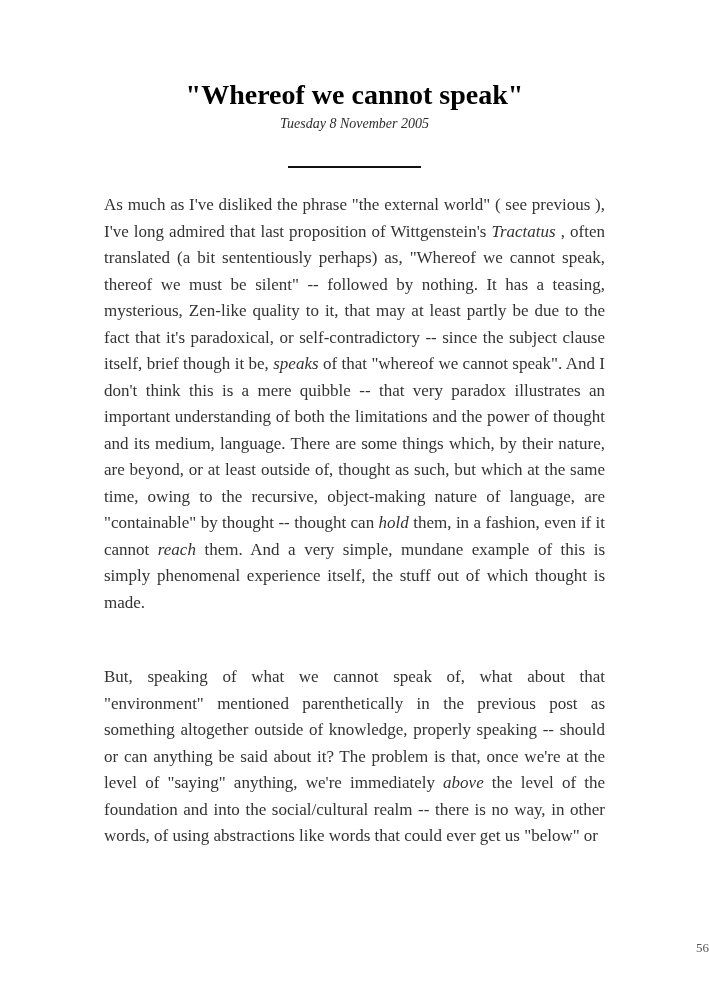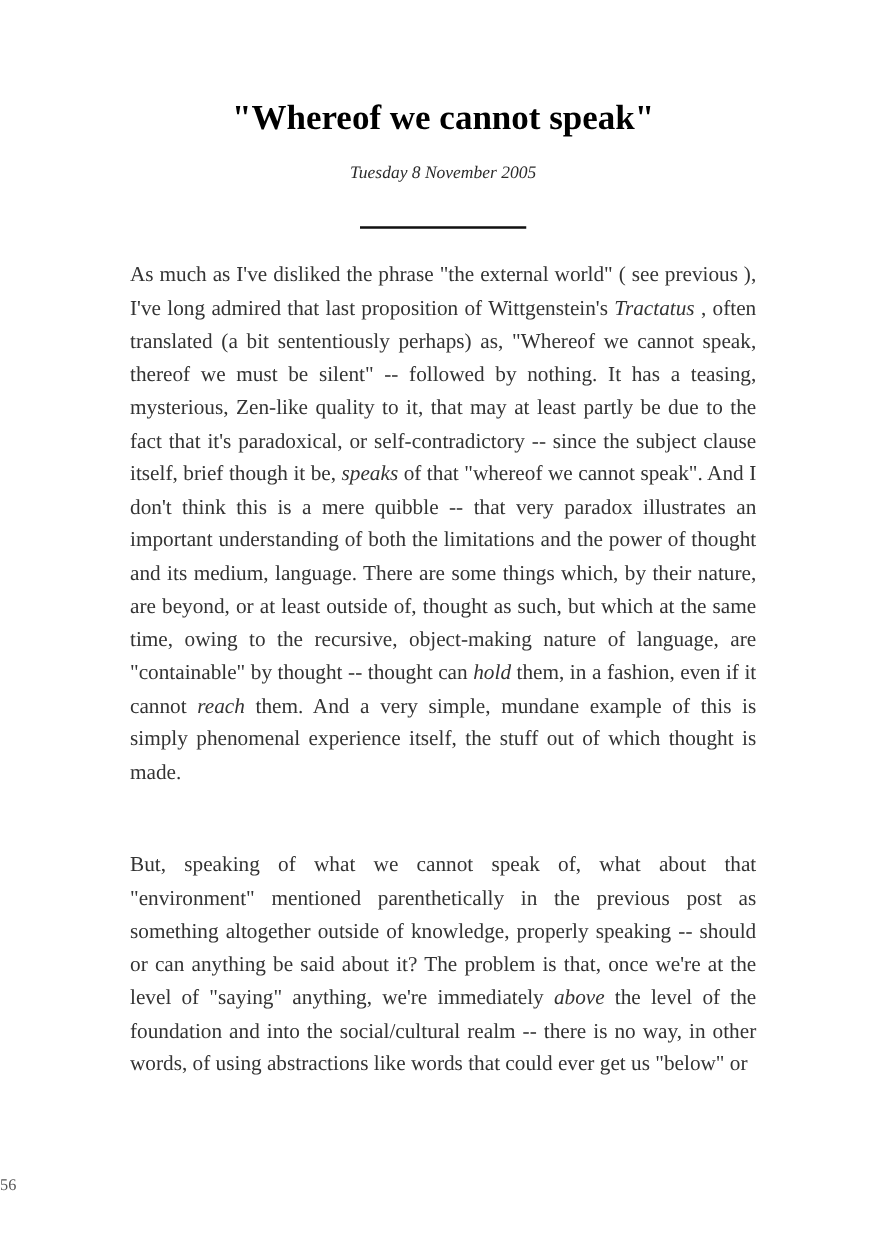--- a/index.html
+++ b/index.html
@@ -24,21 +24,21 @@
   .post-title {
     margin: 0;
     font-size: 28px;
     line-height: 30px;
     font-weight: bold;
     color: #000000;
     text-align: center;
     font-family: "Liberation Serif", serif;
   }
   .post-date {
-    margin-top: 19px;
+    margin-top: 4px;
     font-size: 14px;
     line-height: 20px;
     font-style: italic;
     color: #2b2b2b;
     text-align: center;
   }
   .rule {
     width: 133px;
     height: 0;
     border-top: 2px solid #111111;
@@ -58,21 +58,21 @@
     margin-bottom: 0;
   }
   .body-text i {
     font-style: italic;
   }
   .page-number {
     position: absolute;
     bottom: 36px;
     left: 0;
     width: 100%;
-    text-align: left;
+    text-align: right;
     font-size: 13px;
     color: #555555;
   }
 </style>
 </head>
 <body>
 
 <div class="page">
   <div class="content">
     <h1 class="post-title">"Whereof we cannot speak"</h1>

